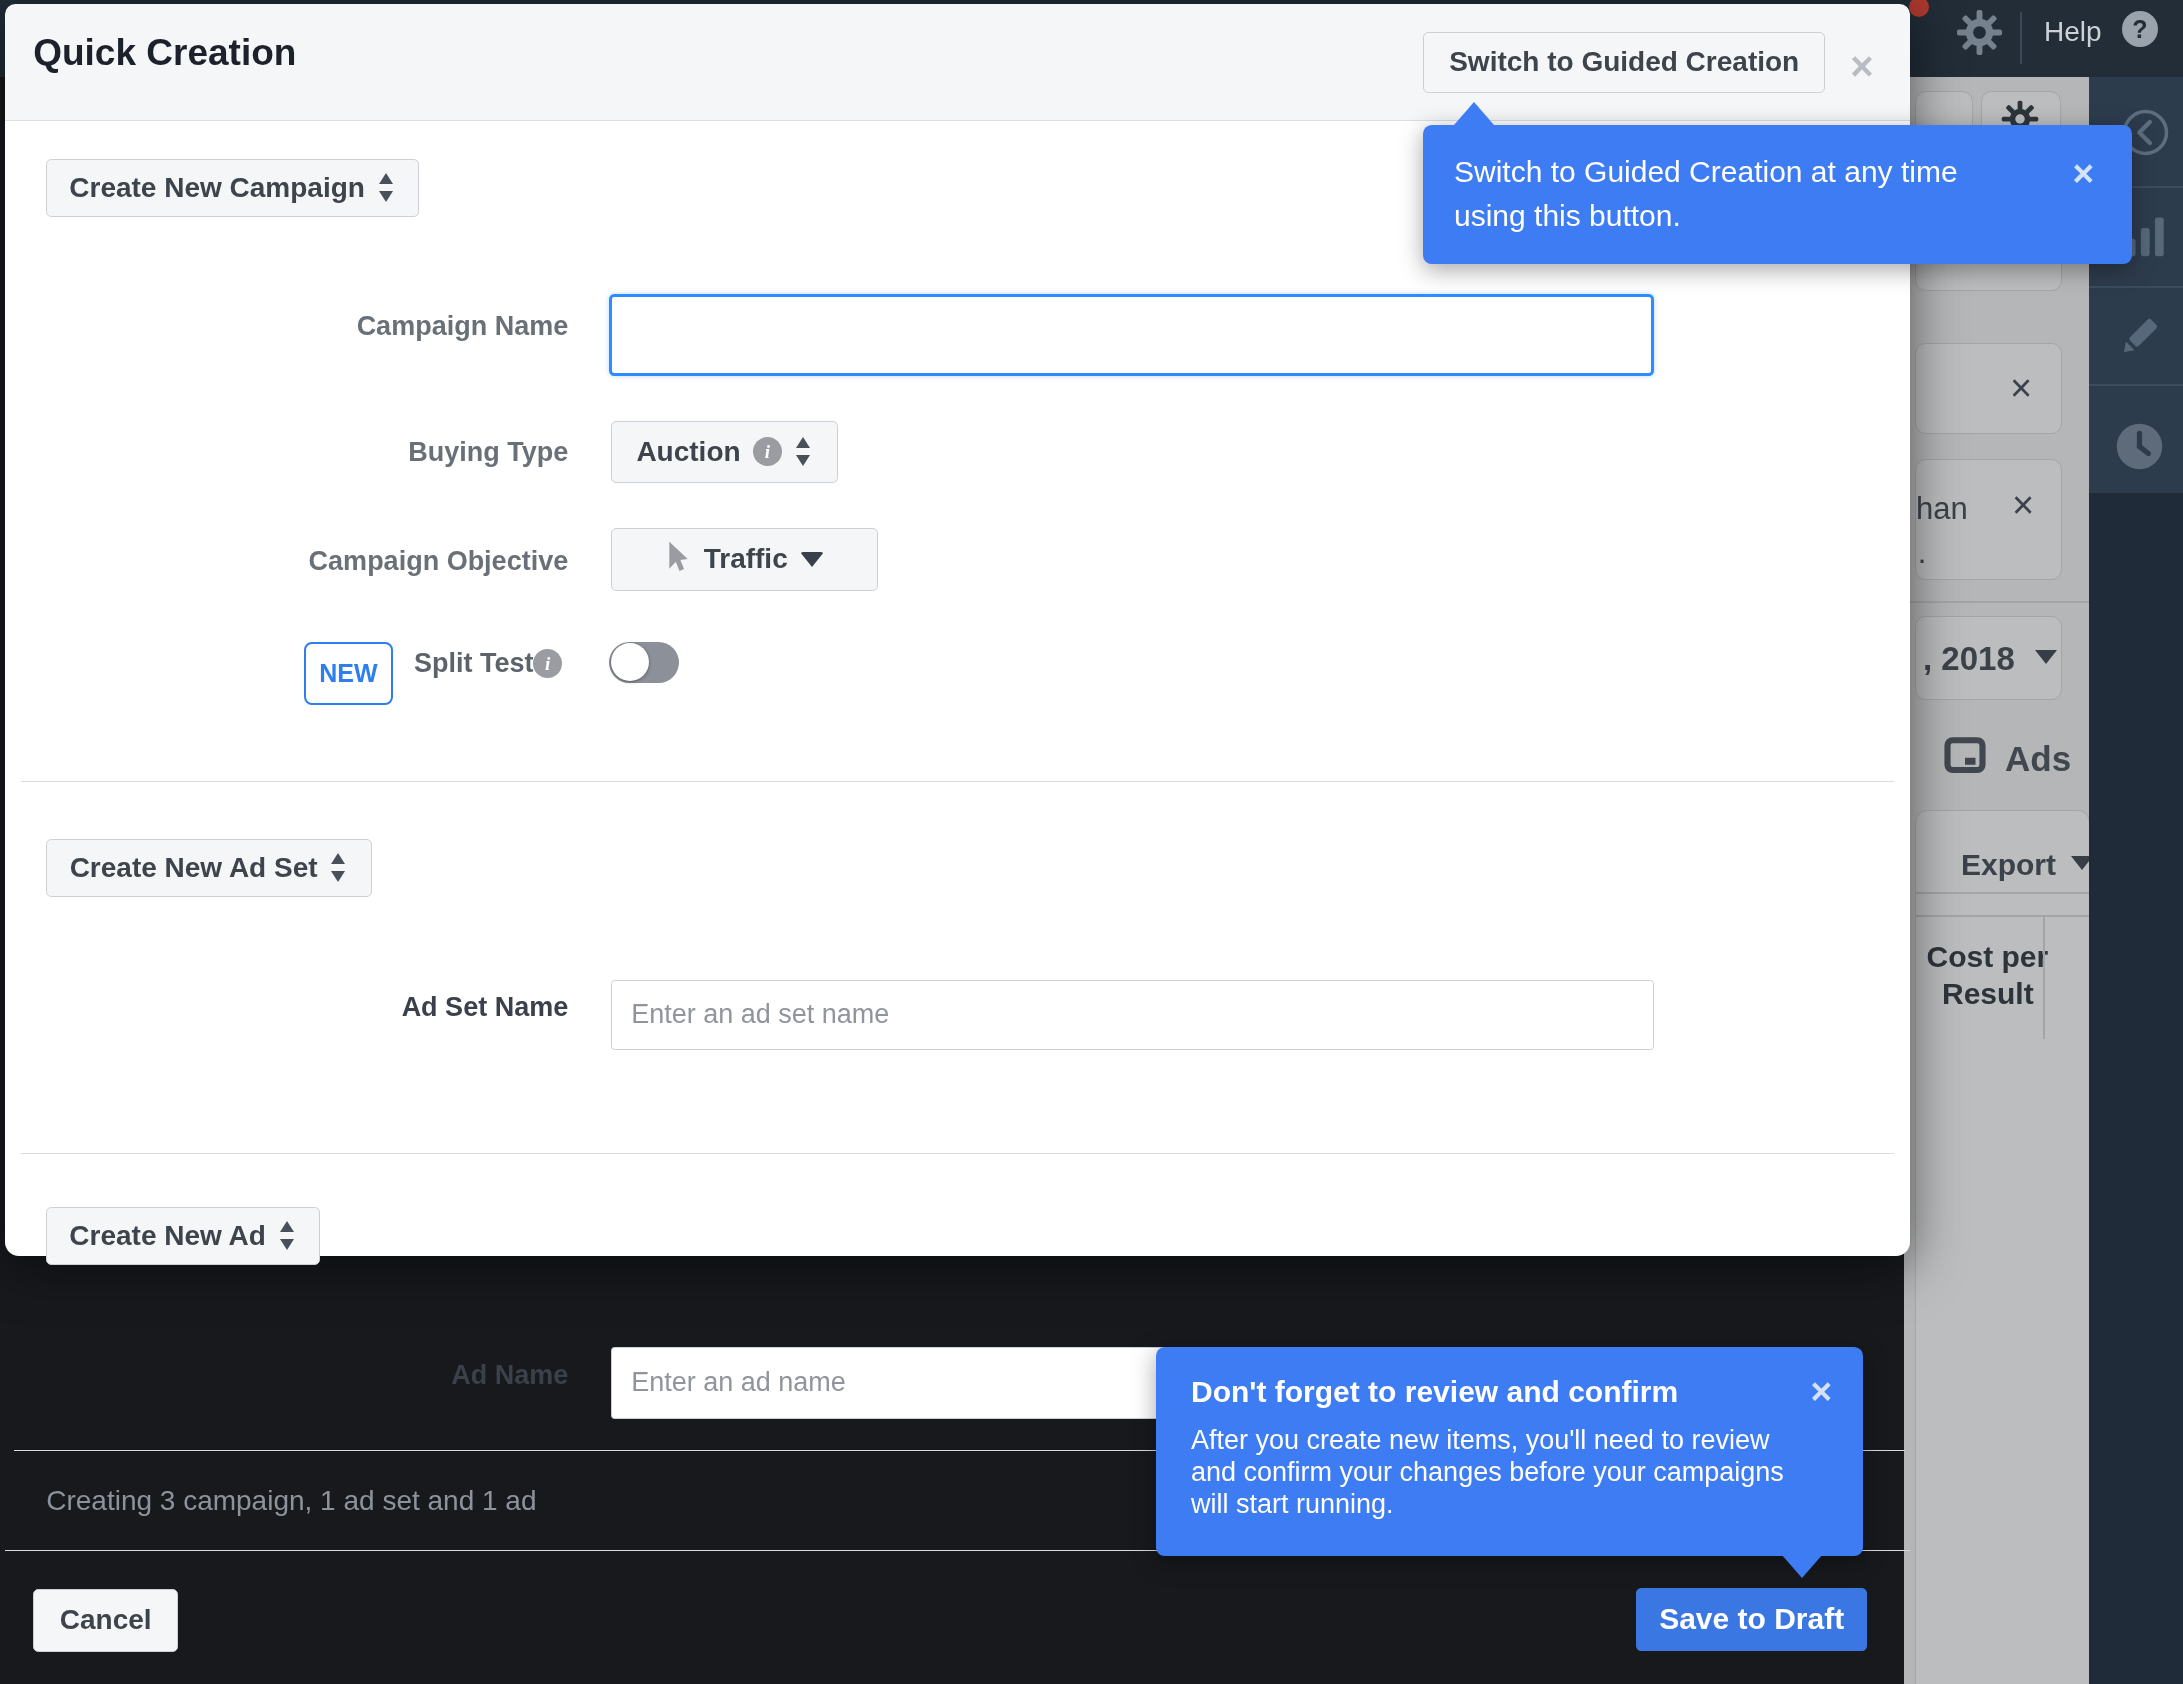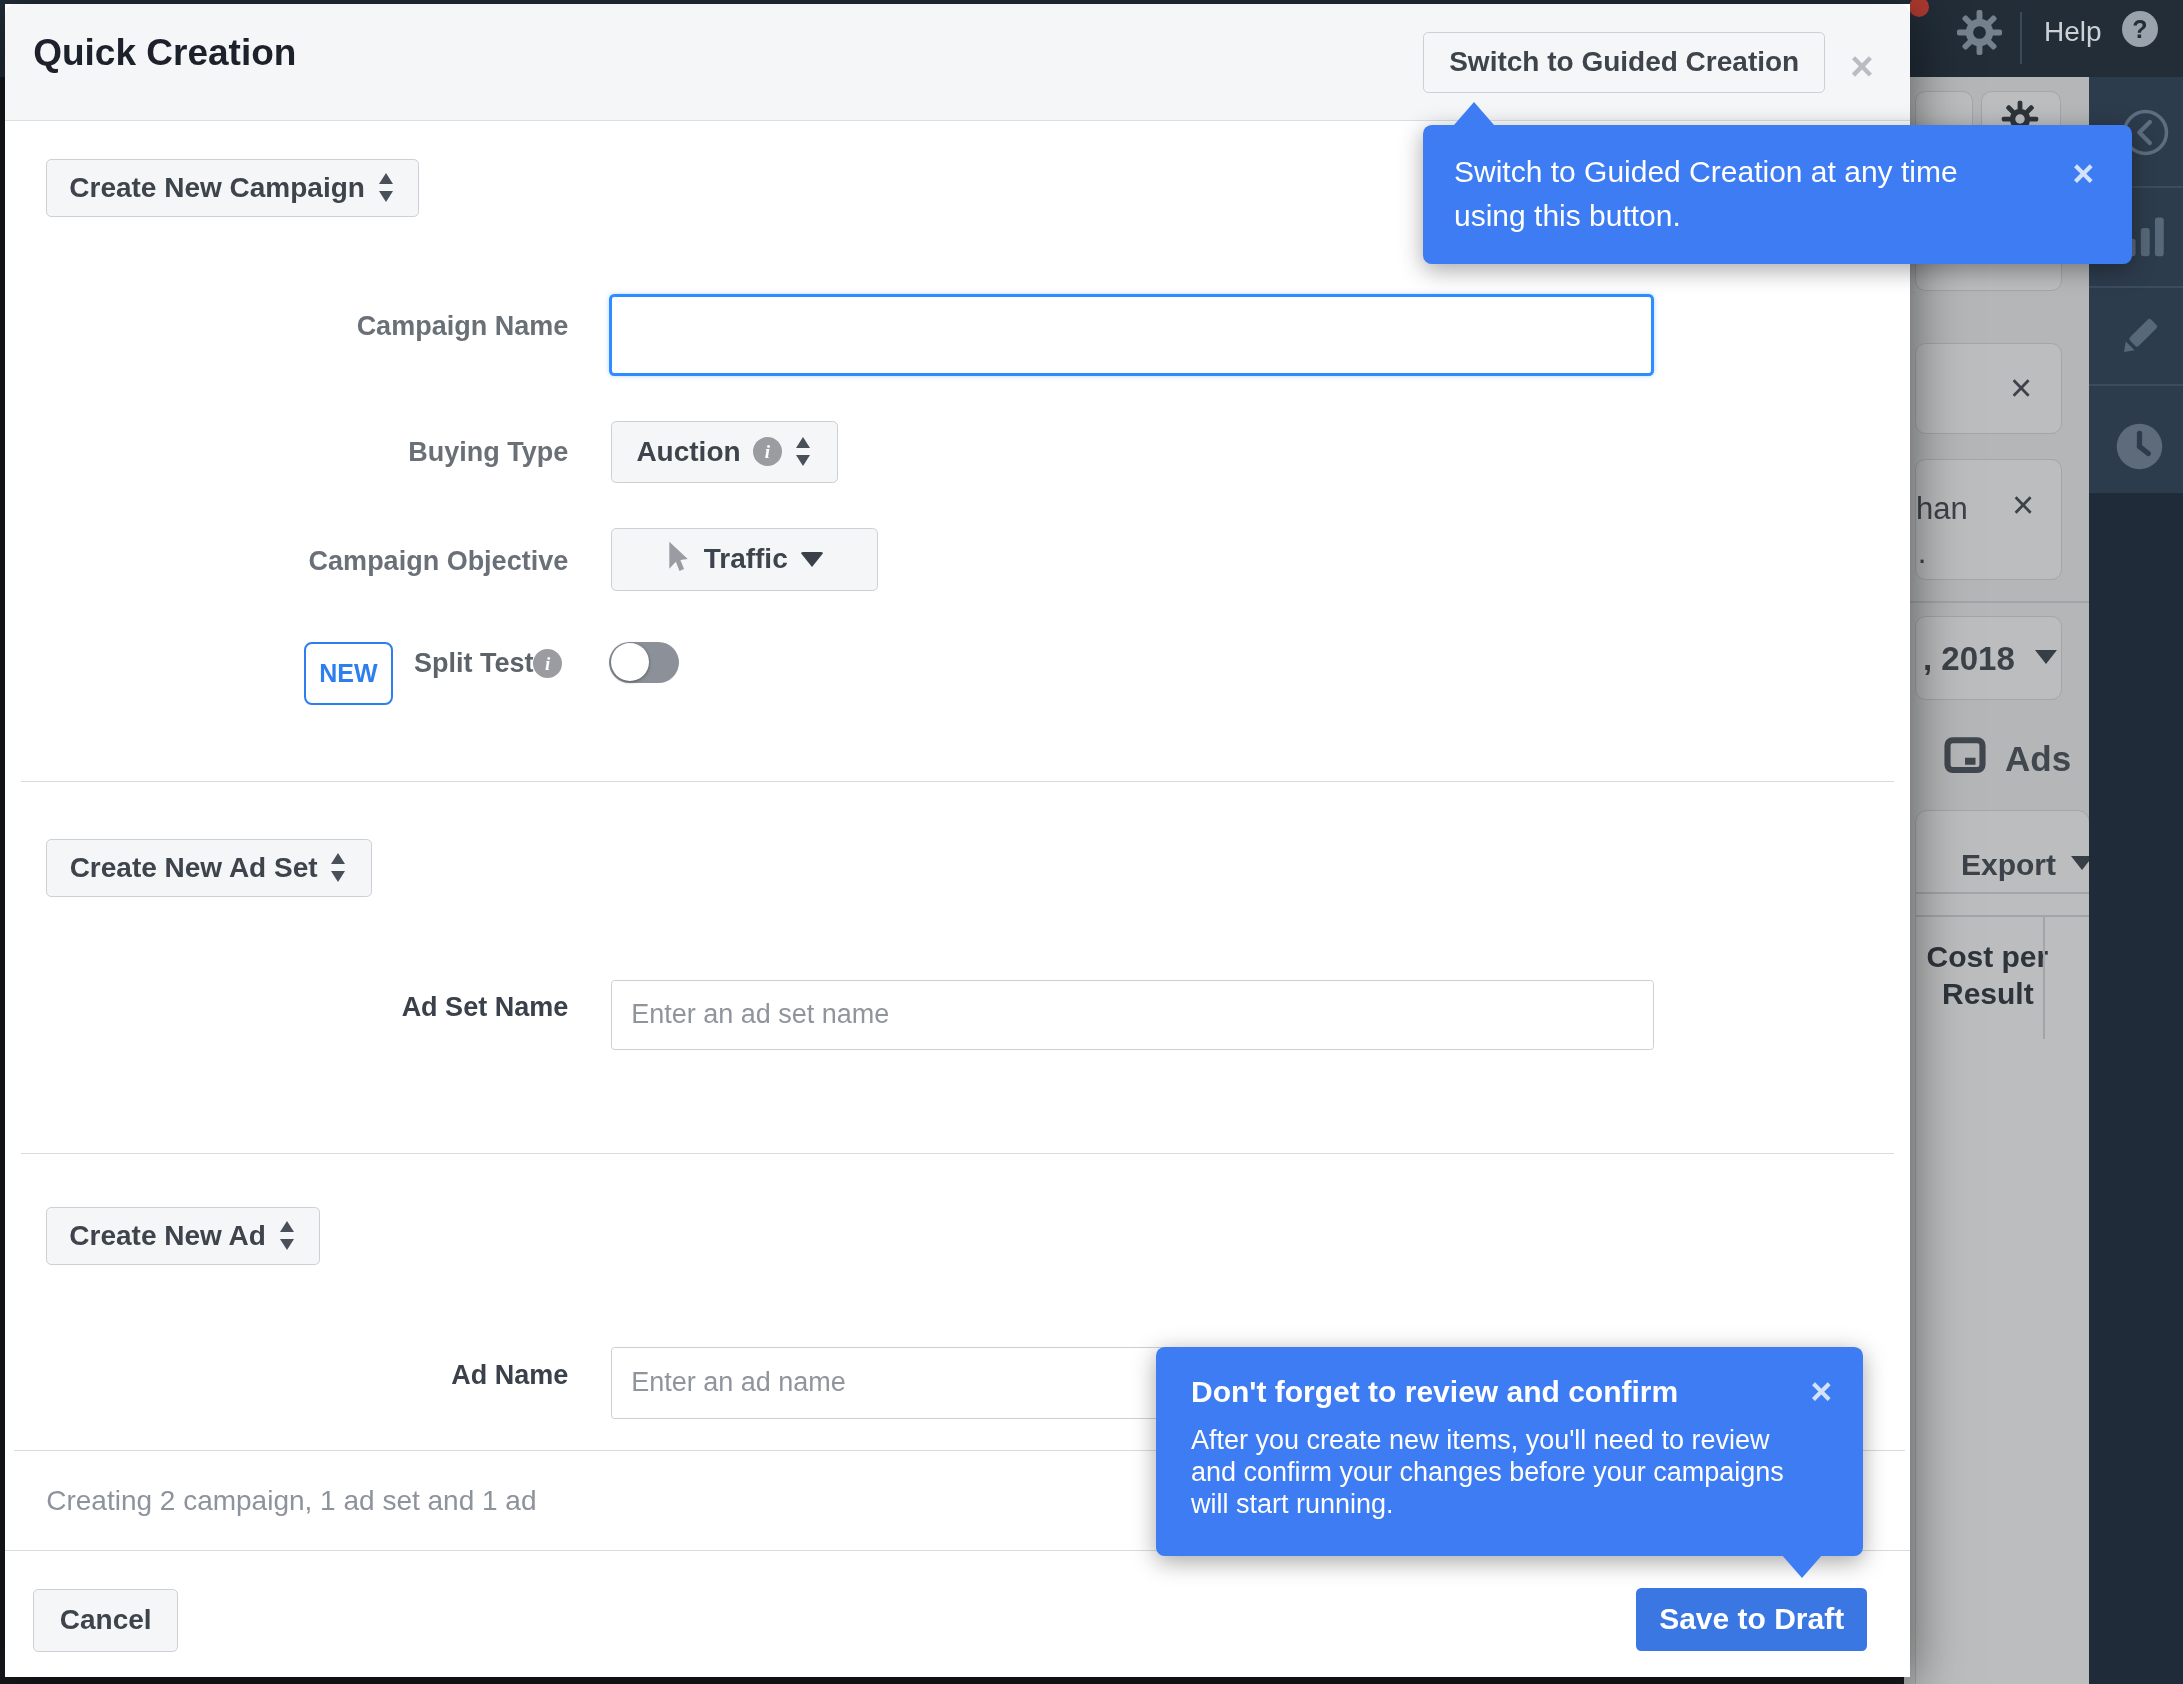--- a/index.html
+++ b/index.html
@@ -20,22 +20,22 @@
   .g-x { position:absolute; font-size:38px; color:#3c4249; line-height:1; }
   .g-text { position:absolute; color:#3c4249; }
   .g-divider { position:absolute; left:1906px; width:183px; height:1.7px; background:#a3a5a8; }
   .caret-sm { display:inline-block; width:0; height:0; border-left:11.4px solid transparent;
               border-right:11.4px solid transparent; border-top:14px solid #383e45; vertical-align:middle; }
   .side-rail { position:absolute; left:2089px; top:77px; width:94px; height:417px; background:#2d3c4d; }
   .side-rail-low { position:absolute; left:2089px; top:493px; width:94px; height:1191px; background:#1f2b39; }
   .rail-sep { position:absolute; left:2089px; width:94px; height:1.7px; background:#3b4c5d; }
 
   
-  #modal { position:absolute; left:5.2px; top:3.5px; width:1905px; height:1673px; background:#ffffff;
-           border-radius:0; box-shadow:0 8.7px 52px rgba(0,0,0,.55); z-index:10; }
+  #modal { position:absolute; left:5.2px; top:3.5px; width:1905px; height:1252px; background:#ffffff;
+           border-radius:14px; box-shadow:0 8.7px 52px rgba(0,0,0,.55); z-index:10; }
   .m-header { position:absolute; left:0; top:0; width:1905px; height:117px; background:#f5f6f7;
               border-bottom:1.7px solid #dadde1; border-radius:10.5px 10.5px 0 0; }
   .m-title { position:absolute; left:28px; top:28px; font-size:37px; font-weight:bold; color:#1c212b; }
   .btn { position:absolute; display:flex; align-items:center; justify-content:center; gap:12.2px;
          background:#f5f6f7; border:1.7px solid #ccd0d5; border-radius:5.2px;
          font-size:28px; font-weight:bold; color:#3e444c; cursor:pointer; }
   .sorter { display:inline-block; position:relative; width:19px; height:30px; }
   .sorter::before { content:""; position:absolute; left:1.7px; top:0.9px; width:0; height:0;
                     border-left:7.9px solid transparent; border-right:7.9px solid transparent;
                     border-bottom:11.4px solid #4a5059; }
@@ -237,21 +237,21 @@
   <div class="h-rule" style="left:15.7px; top:1149px; width:1873px;"></div>
 
   <button class="btn" style="left:41px; top:1203px; width:274px; height:58px;">
     <span>Create New Ad</span>
     <span class="sorter"></span>
   </button>
   <div class="f-label dark" style="right:1342px; top:1356px;">Ad Name</div>
   <input class="inp" style="left: 606px; top: 1343px; width: 1043px; height: 72px;" type="text" placeholder="Enter an ad name">
 
   <div class="h-rule" style="left:8.7px; top:1446px; width:1891px;"></div>
-  <div class="summary" style="left:41px; top:1481px;">Creating 2 campaign, 1 ad set and 1 ad</div>
+  <div class="summary" style="left:41px; top:1481px;">Creating 3 campaign, 1 ad set and 1 ad</div>
   <div class="h-rule" style="left:0px; top:1546px; width:1905px;"></div>
 
   <button class="btn" style="left:28px; top:1585px; width:145px; height:63px;">
     <span>Cancel</span>
   </button>
   <button class="btn-primary" style="left:1631px; top:1584px; width:231px; height:63px;">
     <span>Save to Draft</span>
   </button>
 </div>
 

